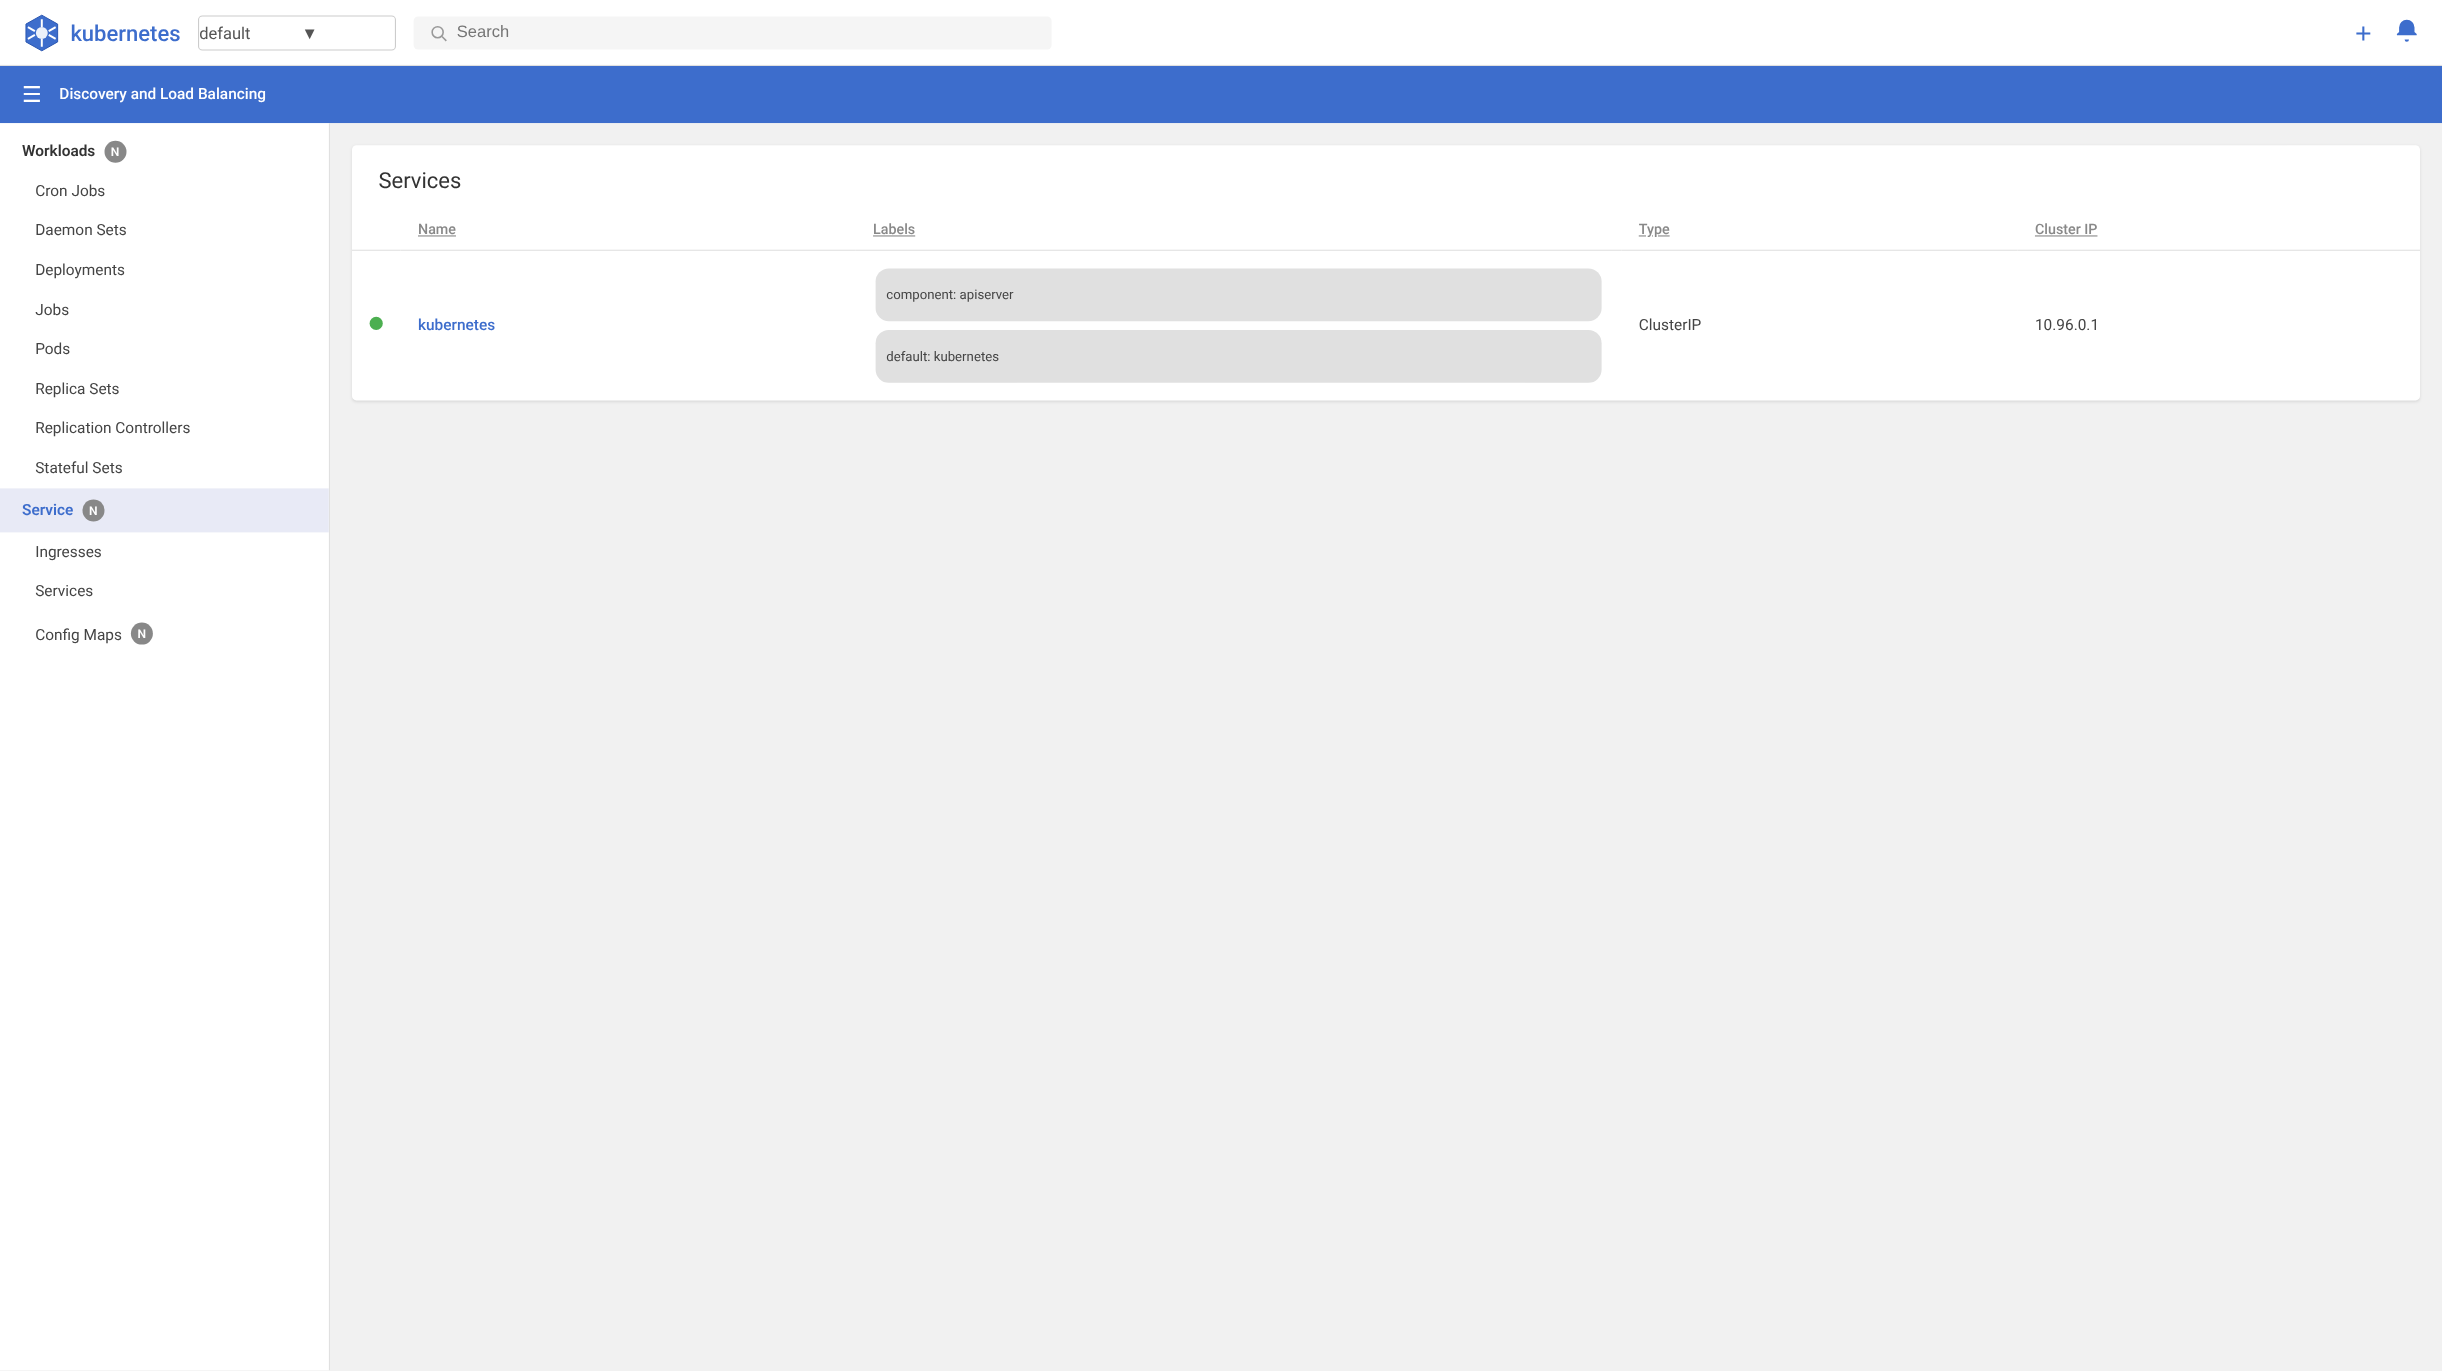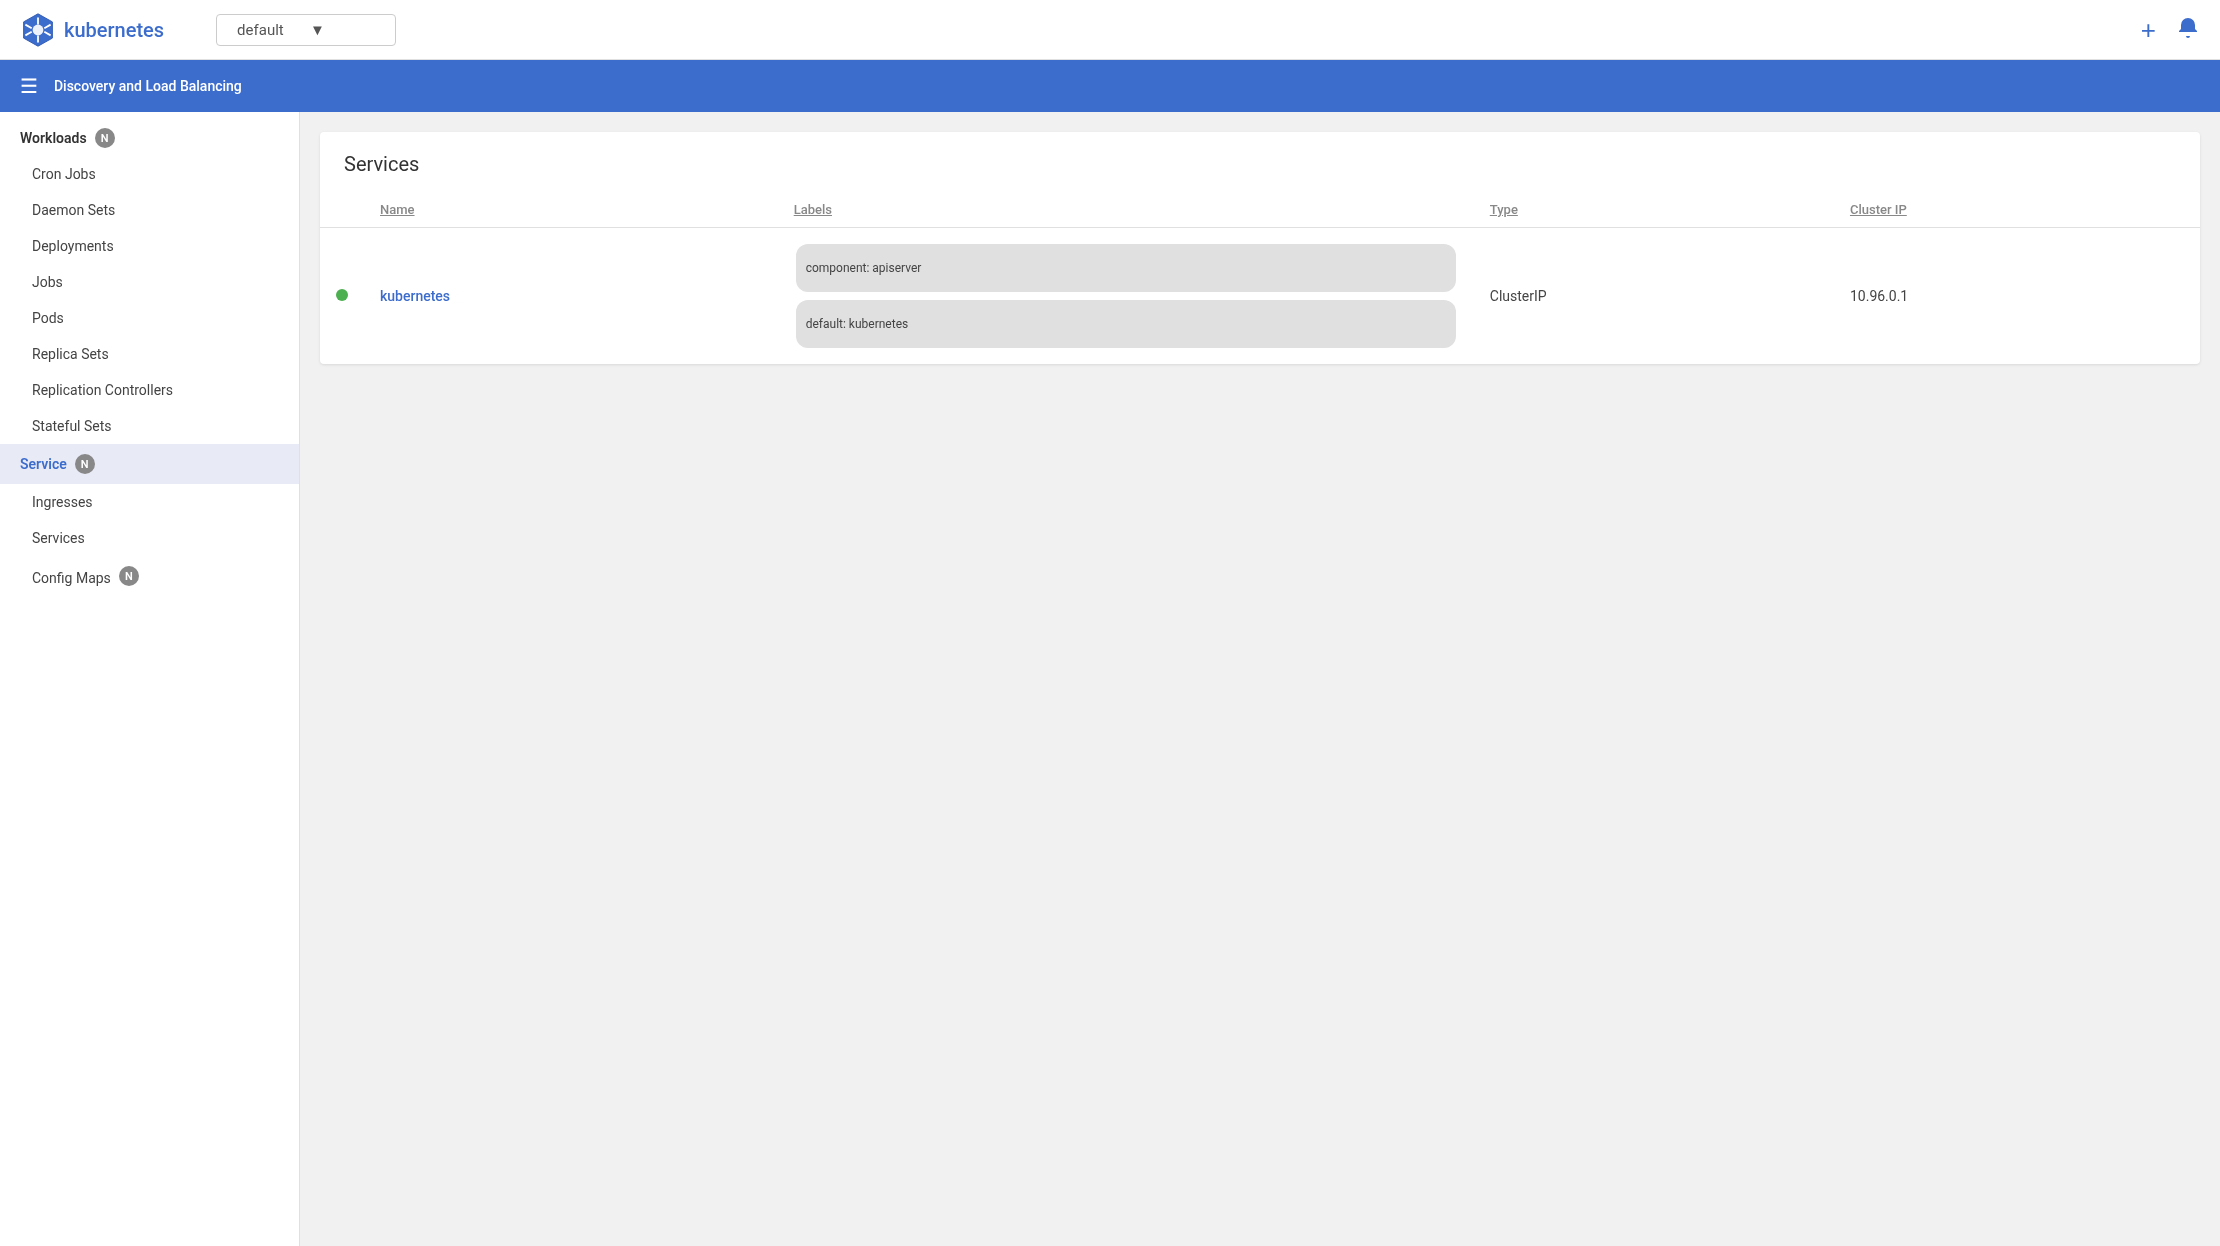--- a/index.html
+++ b/index.html
@@ -28,26 +28,25 @@
     .logo-text {
       font-size: 20px;
       font-weight: 500;
       color: #3d6dcc;
     }
     .namespace-select {
       display: flex;
       align-items: center;
       border: 1px solid #ccc;
       border-radius: 4px;
-      padding: 6px 20px;
+      padding: 6px 0;
       gap: 8px;
       cursor: pointer;
       background: #fff;
       min-width: 180px;
-      margin-left: 36px;
     }
     .namespace-select span {
       flex: 1;
       color: #555;
       font-size: 15px;
     }
     .chevron-down {
       color: #888;
       font-size: 12px;
     }
@@ -263,20 +262,27 @@
       <line x1="27" y1="18" x2="34" y2="14" stroke="#fff" stroke-width="2"></line>
     </svg>
     <span class="logo-text">kubernetes</span>
   </a>
 
   <div class="namespace-select">
     <span>default</span>
     <span class="chevron-down">▼</span>
   </div>
 
+  <div class="search-box">
+    <svg width="18" height="18" viewBox="0 0 24 24" fill="none" stroke="#999" stroke-width="2">
+      <circle cx="11" cy="11" r="7"></circle>
+      <line x1="16.5" y1="16.5" x2="22" y2="22"></line>
+    </svg>
+    <input class="search-input" type="text" placeholder="Search" style="">
+  </div>
 
   <div class="topnav-spacer"></div>
 
   <div class="topnav-actions">
     <button class="add-btn">+</button>
     <button class="bell-btn">
       <svg width="24" height="24" viewBox="0 0 24 24" fill="#3d6dcc">
         <path d="M12 2a7 7 0 0 0-7 7v4l-2 2v1h18v-1l-2-2V9a7 7 0 0 0-7-7zm0 20a2 2 0 0 0 2-2h-4a2 2 0 0 0 2 2z"></path>
       </svg>
     </button>

